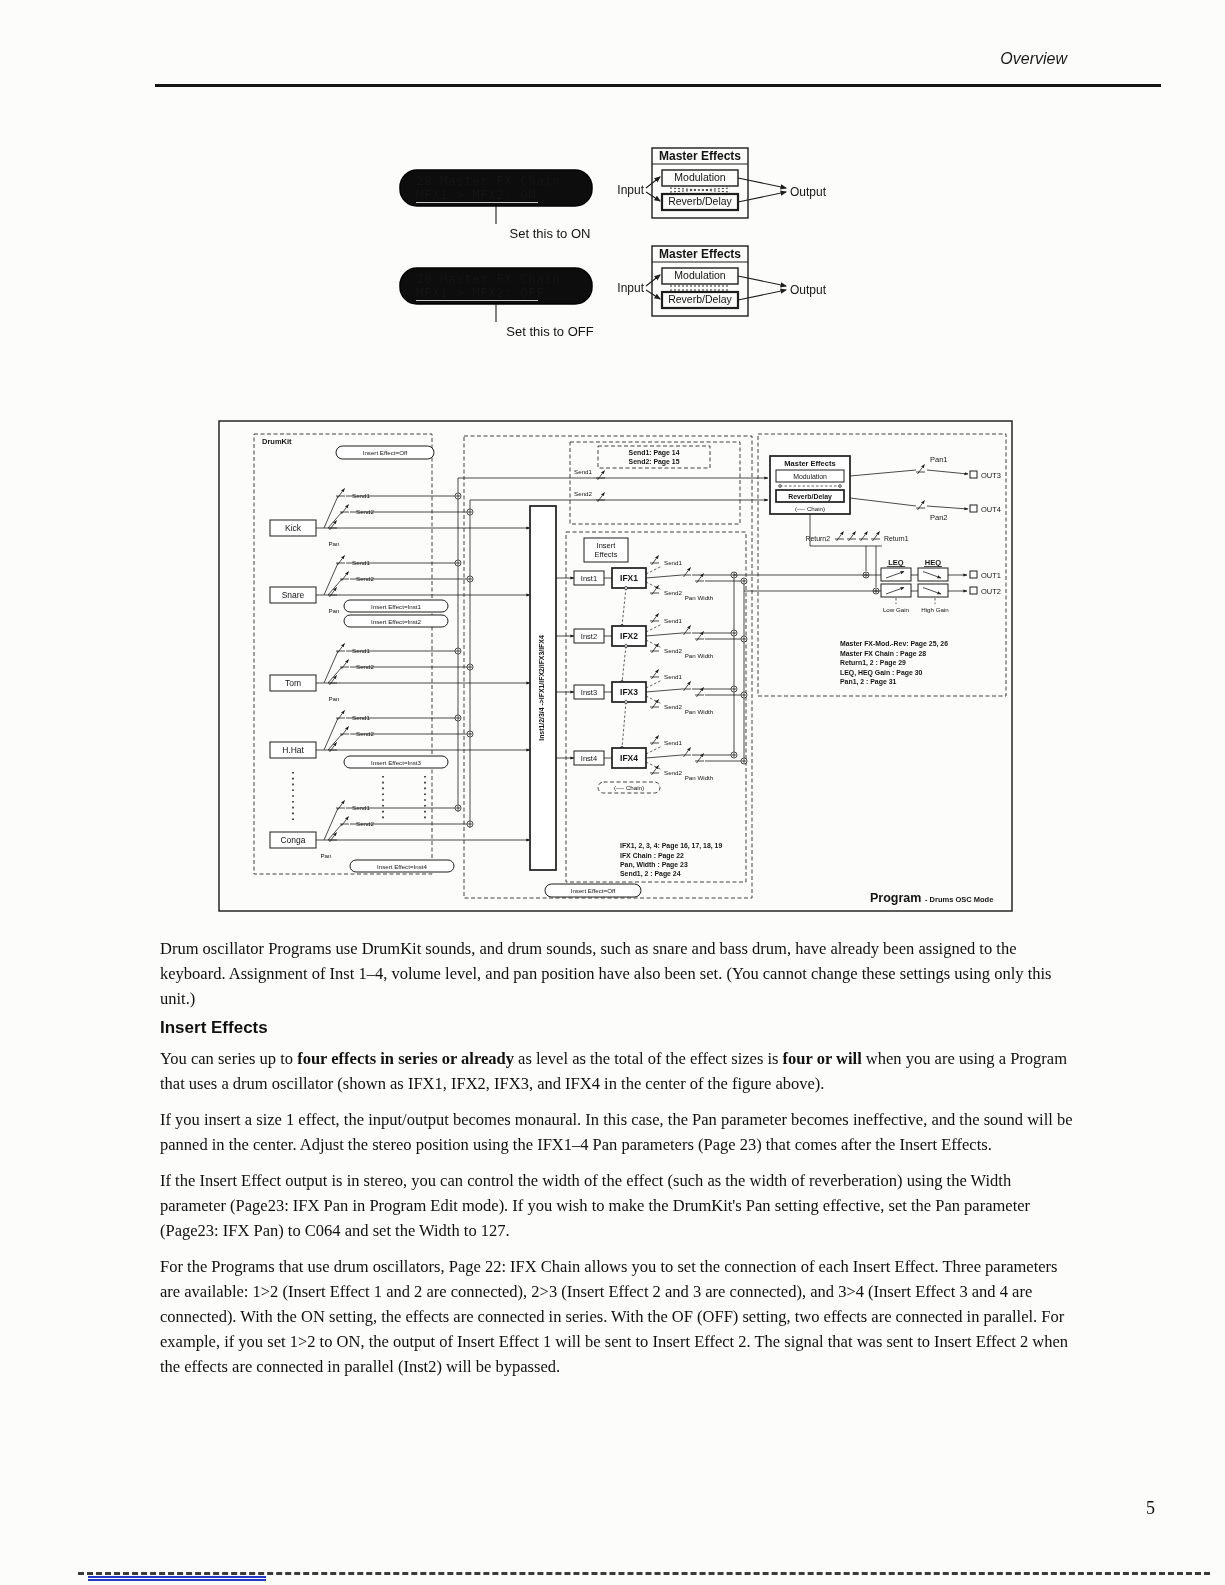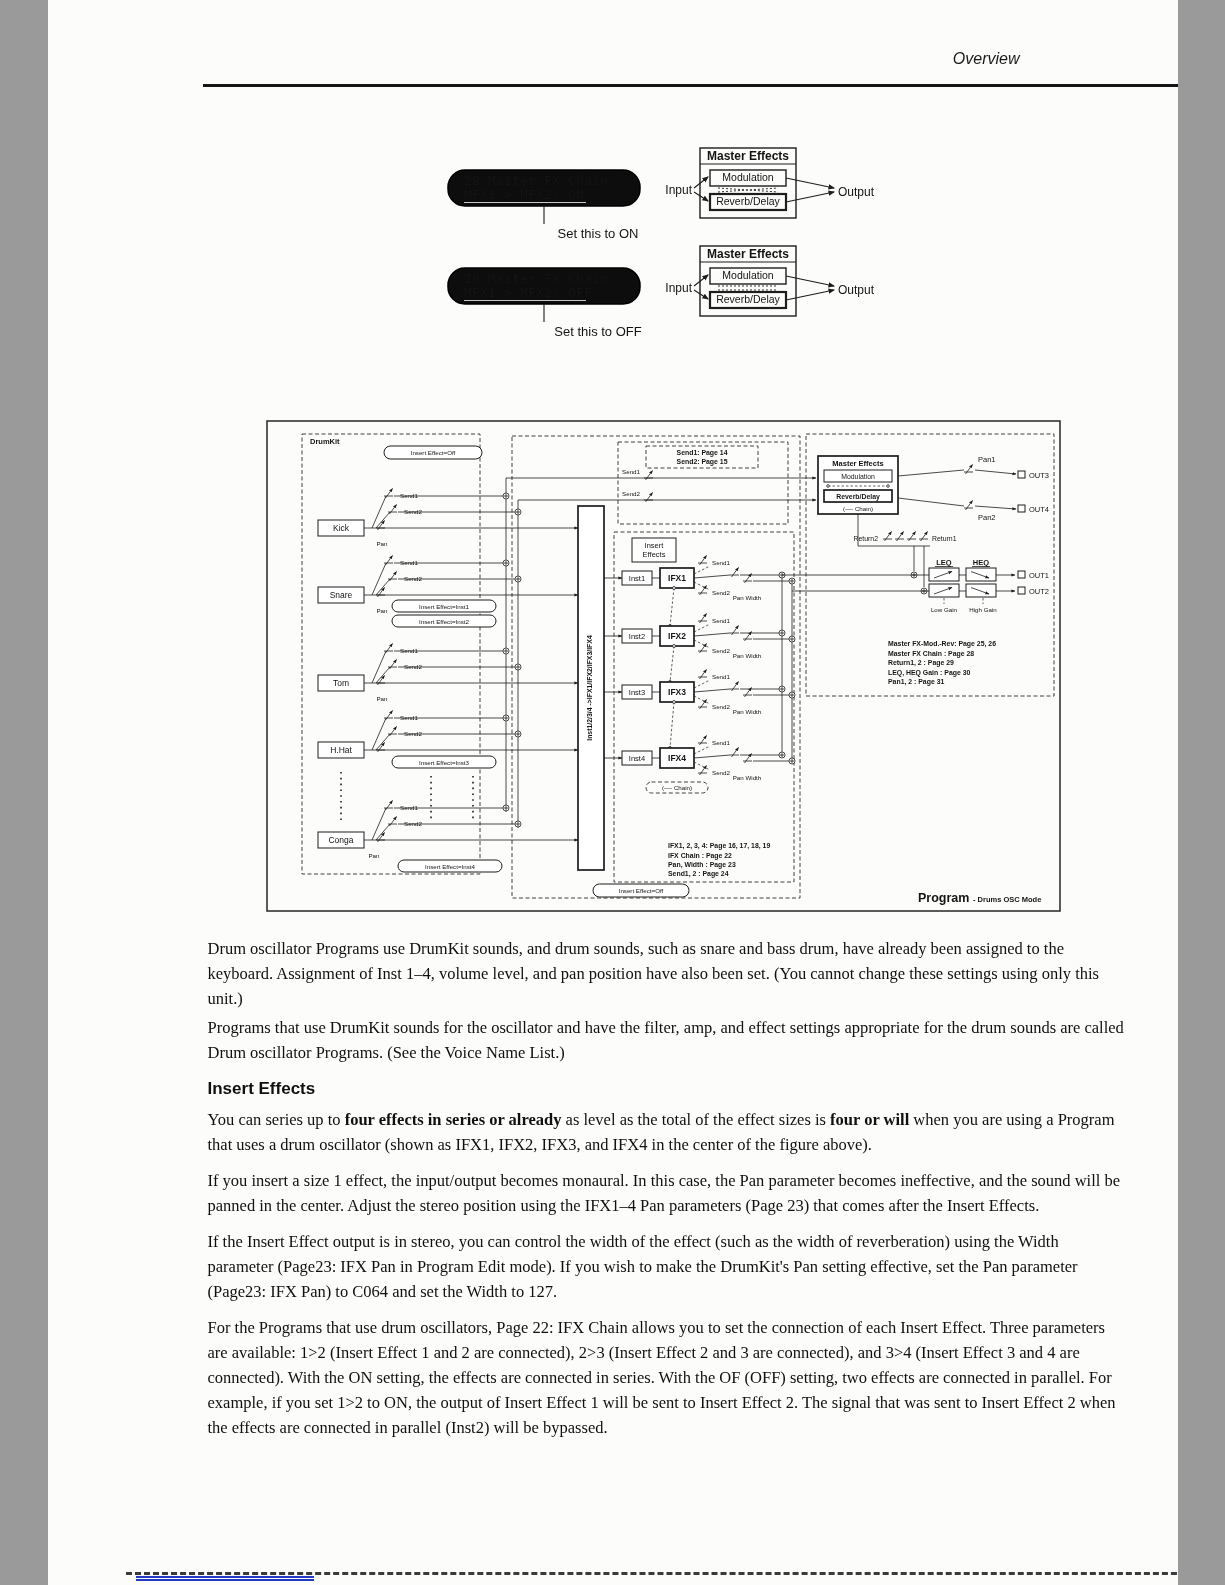--- a/index.html
+++ b/index.html
@@ -1,17 +1,17 @@
 <!DOCTYPE html>
 <html><head>
 <meta charset="utf-8">
 <style>
   *{margin:0;padding:0;box-sizing:border-box}
   html,body{background:#9a9a9a}
-  .page{position:relative;width:1130px;height:1585px;margin:0 auto;background:#fcfcfa;
+  .page{position:relative;width:1225px;height:1585px;margin:0 auto;background:#fcfcfa;
         font-family:"Liberation Serif",serif;color:#101010;overflow:hidden}
   .overview{position:absolute;top:50px;right:158px;font-style:italic;font-size:16px;
         font-family:"Liberation Sans",sans-serif;color:#1a1a1a}
   .rule{position:absolute;top:84px;left:155px;width:1006px;height:2.5px;background:#151515}
   .fig-top{position:absolute;left:390px;top:140px}
   .diag{position:absolute;left:218px;top:420px}
   .section-title{position:absolute;left:160px;top:380px;font-family:"Liberation Sans",sans-serif;
         font-weight:bold;font-size:24px;color:#0b0b0b}
   .body-text{position:absolute;left:160px;top:936px;width:920px;font-size:16.5px;line-height:25px}
   .body-text p{margin:0 0 11px 0}
@@ -468,21 +468,20 @@
       <text x="622" y="255" class="t65 b">LEQ, HEQ Gain : Page 30</text>
       <text x="622" y="264" class="t65 b">Pan1, 2 : Page 31</text>
     </g>
 
     <text x="652" y="482" class="t12 b">Program</text>
     <text x="707" y="482" class="t7 b">- Drums OSC Mode</text>
   </svg>
 
   <div class="body-text">
     <p class="tight">Drum oscillator Programs use DrumKit sounds, and drum sounds, such as snare and bass drum, have already been assigned to the keyboard. Assignment of Inst 1–4, volume level, and pan position have also been set. (You cannot change these settings using only this unit.)</p>
-    <p>Programs that use DrumKit sounds for the oscillator and have the filter, amp, and effect settings appropriate for the drum sounds are called Drum oscillator Programs. (See the Voice Name List.)</p>
     <h3>Insert Effects</h3>
     <p><span>You can series up to </span><b>four effects in series or already</b><span> as level as the total of the effect sizes is </span><b>four or will</b><span> when you are using a Program that uses a drum oscillator (shown as IFX1, IFX2, IFX3, and IFX4 in the center of the figure above).</span></p>
     <p>If you insert a size 1 effect, the input/output becomes monaural. In this case, the Pan parameter becomes ineffective, and the sound will be panned in the center. Adjust the stereo position using the IFX1–4 Pan parameters (Page 23) that comes after the Insert Effects.</p>
     <p>If the Insert Effect output is in stereo, you can control the width of the effect (such as the width of reverberation) using the Width parameter (Page23: IFX Pan in Program Edit mode). If you wish to make the DrumKit's Pan setting effective, set the Pan parameter (Page23: IFX Pan) to C064 and set the Width to 127.</p>
     <p>For the Programs that use drum oscillators, Page 22: IFX Chain allows you to set the connection of each Insert Effect. Three parameters are available: 1&gt;2 (Insert Effect 1 and 2 are connected), 2&gt;3 (Insert Effect 2 and 3 are connected), and 3&gt;4 (Insert Effect 3 and 4 are connected). With the ON setting, the effects are connected in series. With the OF (OFF) setting, two effects are connected in parallel. For example, if you set 1&gt;2 to ON, the output of Insert Effect 1 will be sent to Insert Effect 2. The signal that was sent to Insert Effect 2 when the effects are connected in parallel (Inst2) will be bypassed.</p>
   </div>
 
   <div class="pageno">5</div>
   <div class="bottom-dash"></div>
   <div class="blue-mark"></div>

